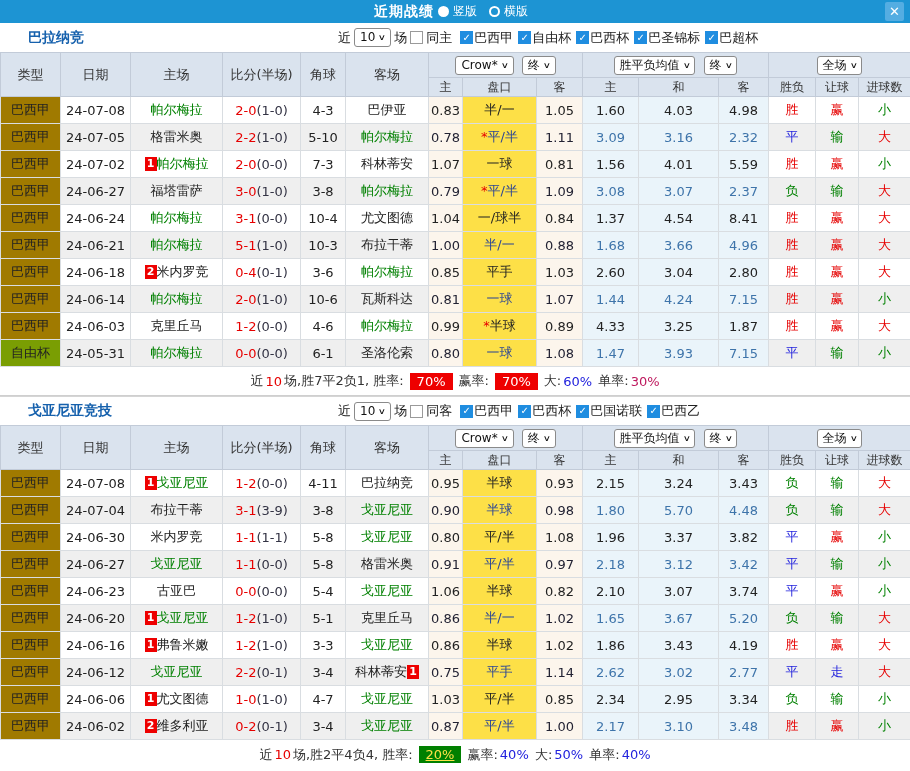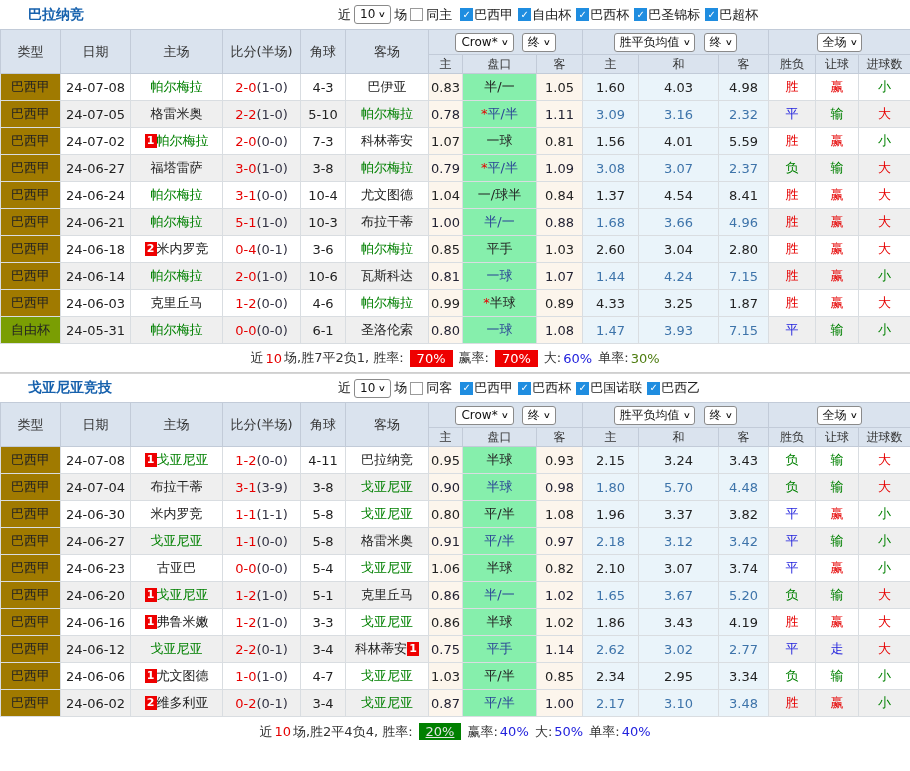--- a/index.html
+++ b/index.html
@@ -36,39 +36,51 @@
   
   table.stats { width:910px; border-collapse:collapse; table-layout:fixed; font-size:13px; }
   table.stats thead th { background:#dae3ee; color:#333; font-weight:normal; border:1px solid #c2cbd8; text-align:center; }
   table.stats thead tr.r1 th { height:25px; }
   table.stats thead tr.r2 th { height:19px; font-size:12px; }
   table.stats thead th .dd { background:#fff; margin:0 2px; }
   table.stats tbody td { height:27px; border:1px solid #d9dde1; text-align:center; color:#222; }
   tr.alt td { background:#efefef; }
   td.c-type { color:#fff; font-size:13px; }
   td.c-odds, tr.alt td.c-odds { background:#fcf5ec; color:#222233; }
-  td.c-line, tr.alt td.c-line { background:#86efac; color:#2a4596; }
+  td.c-line, tr.alt td.c-line { background:#fde047; color:#2a4596; }
   td.c-mean, tr.alt td.c-mean { background:#eaf4fa; color:#3e74aa; }
   .name-green { color:#008000; }
   .name-black { color:#222; }
   .badge { display:inline-block; min-width:12px; height:14px; line-height:14px; background:#ee0000; color:#fff; font-size:11px; font-weight:bold; text-align:center; vertical-align:1px; }
   .ft { color:#e60000; }
   .ht { color:#333344; }
   .star { color:#e60000; }
 
   
   .summary { height:29px; display:flex; align-items:center; justify-content:center; font-size:13px; color:#333; border-bottom:1px solid #cfcfcf; }
   .summary span { margin:0 1px; white-space:pre; }
   .summary .pill { padding:1px 7px; margin:0 5px; }
 </style>
 </head>
 <body>
 
 <div class="page">
 
+  <div class="topbar">
+    <span class="title">近期战绩</span>
+    <span class="radio-group">
+      <span class="radio sel"></span>
+      <span class="radio-label">竖版</span>
+      <span class="radio"></span>
+      <span class="radio-label">横版</span>
+    </span>
+    <span class="close-btn">
+        <span>✕</span>
+      </span>
+  </div>
 
   <div class="section">
     <div class="section-bar">
       <span class="team-title">巴拉纳竞</span>
       <span class="filters">
         <span>近</span>
         <span class="dd">
             <span>10</span>
             <span class="caret">∨</span>
           </span>
@@ -330,21 +342,21 @@
     <div class="summary">
         <span>近</span>
         <span style="color: rgb(230, 0, 0);">10</span>
         <span>场,胜7平2负1, 胜率:</span>
         <span class="pill" style="color: rgb(255, 255, 255); background: rgb(238, 0, 0);">70%</span>
         <span>赢率:</span>
         <span class="pill" style="color: rgb(255, 255, 255); background: rgb(238, 0, 0);">70%</span>
         <span>大:</span>
         <span style="color: rgb(34, 34, 221);">60%</span>
         <span> 单率:</span>
-        <span style="color: #4d7c0f;">30%</span>
+        <span style="color: #be185d;">30%</span>
       </div>
   </div>
 
   <div class="section">
     <div class="section-bar bordered">
       <span class="team-title">戈亚尼亚竞技</span>
       <span class="filters">
         <span>近</span>
         <span class="dd">
             <span>10</span>
@@ -600,21 +612,21 @@
             <td style="color: rgb(230, 0, 0);">胜</td>
             <td style="color: rgb(230, 0, 0);">赢</td>
             <td style="color: rgb(0, 128, 0);">小</td>
           </tr>
         </tbody>
     </table>
     <div class="summary" style="border-bottom:none">
         <span>近</span>
         <span style="color: rgb(230, 0, 0);">10</span>
         <span>场,胜2平4负4, 胜率:</span>
-        <span class="pill" style="color: #e5e5e5; background: rgb(0, 128, 0); text-decoration: underline;">20%</span>
+        <span class="pill" style="color: #fde047; background: rgb(0, 128, 0); text-decoration: underline;">20%</span>
         <span>赢率:</span>
         <span style="color: rgb(34, 34, 221);">40%</span>
         <span> 大:</span>
         <span style="color: rgb(34, 34, 221);">50%</span>
         <span> 单率:</span>
         <span style="color: rgb(34, 34, 221);">40%</span>
       </div>
   </div>
 
 </div>

